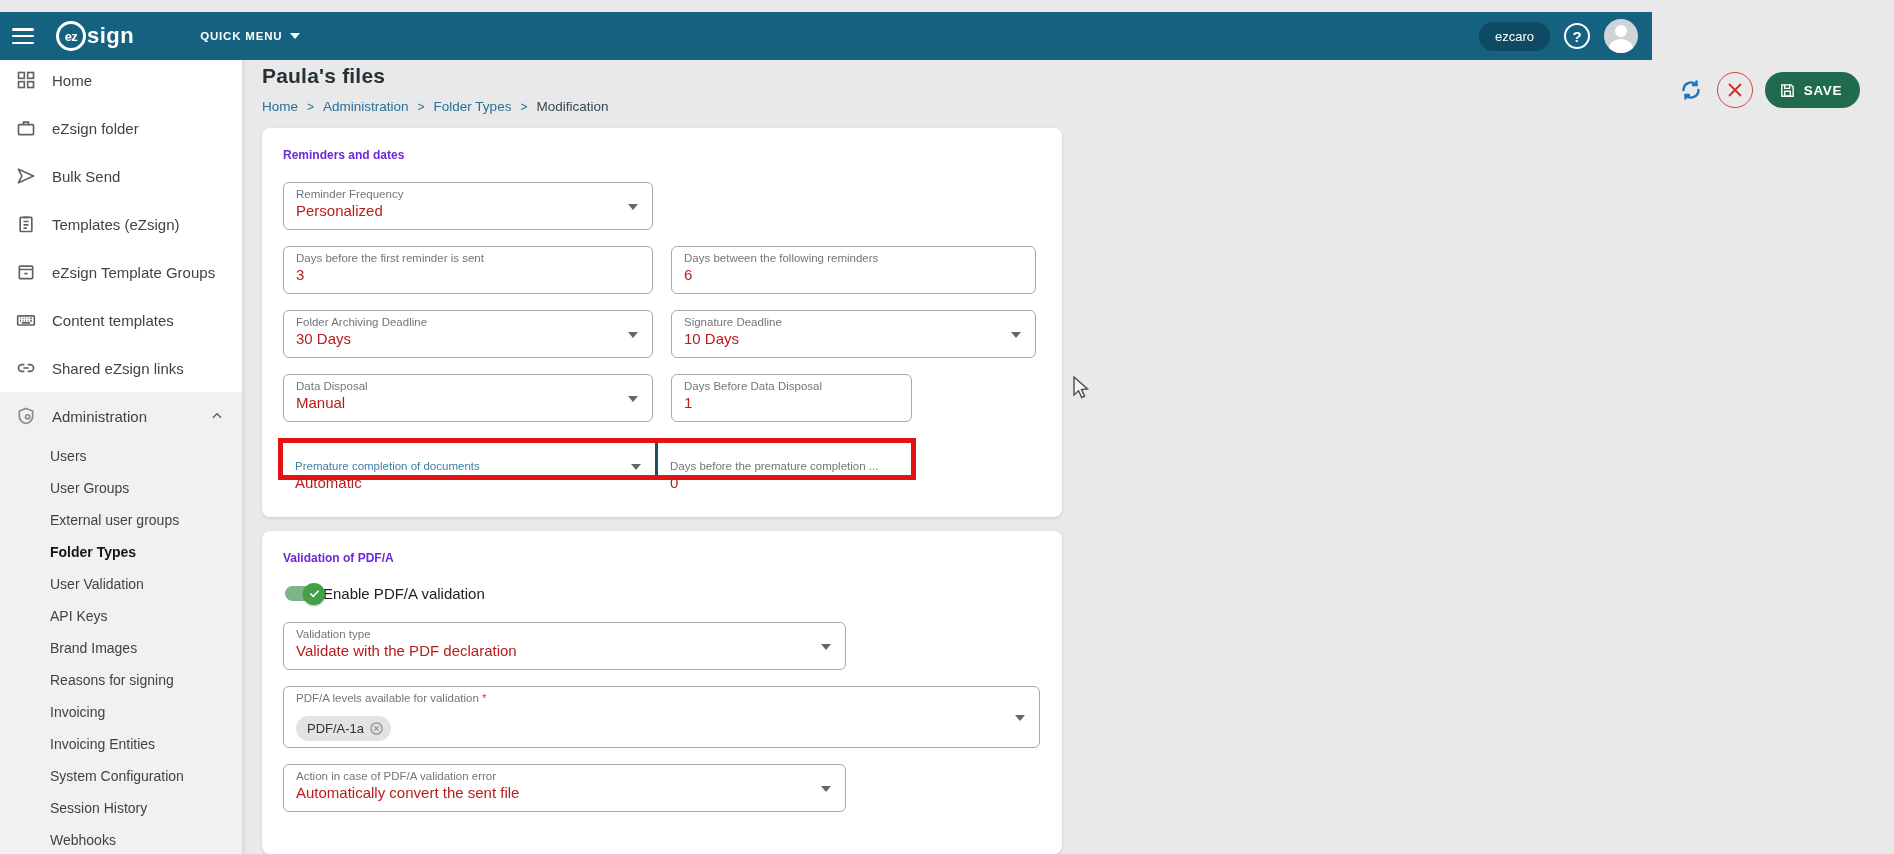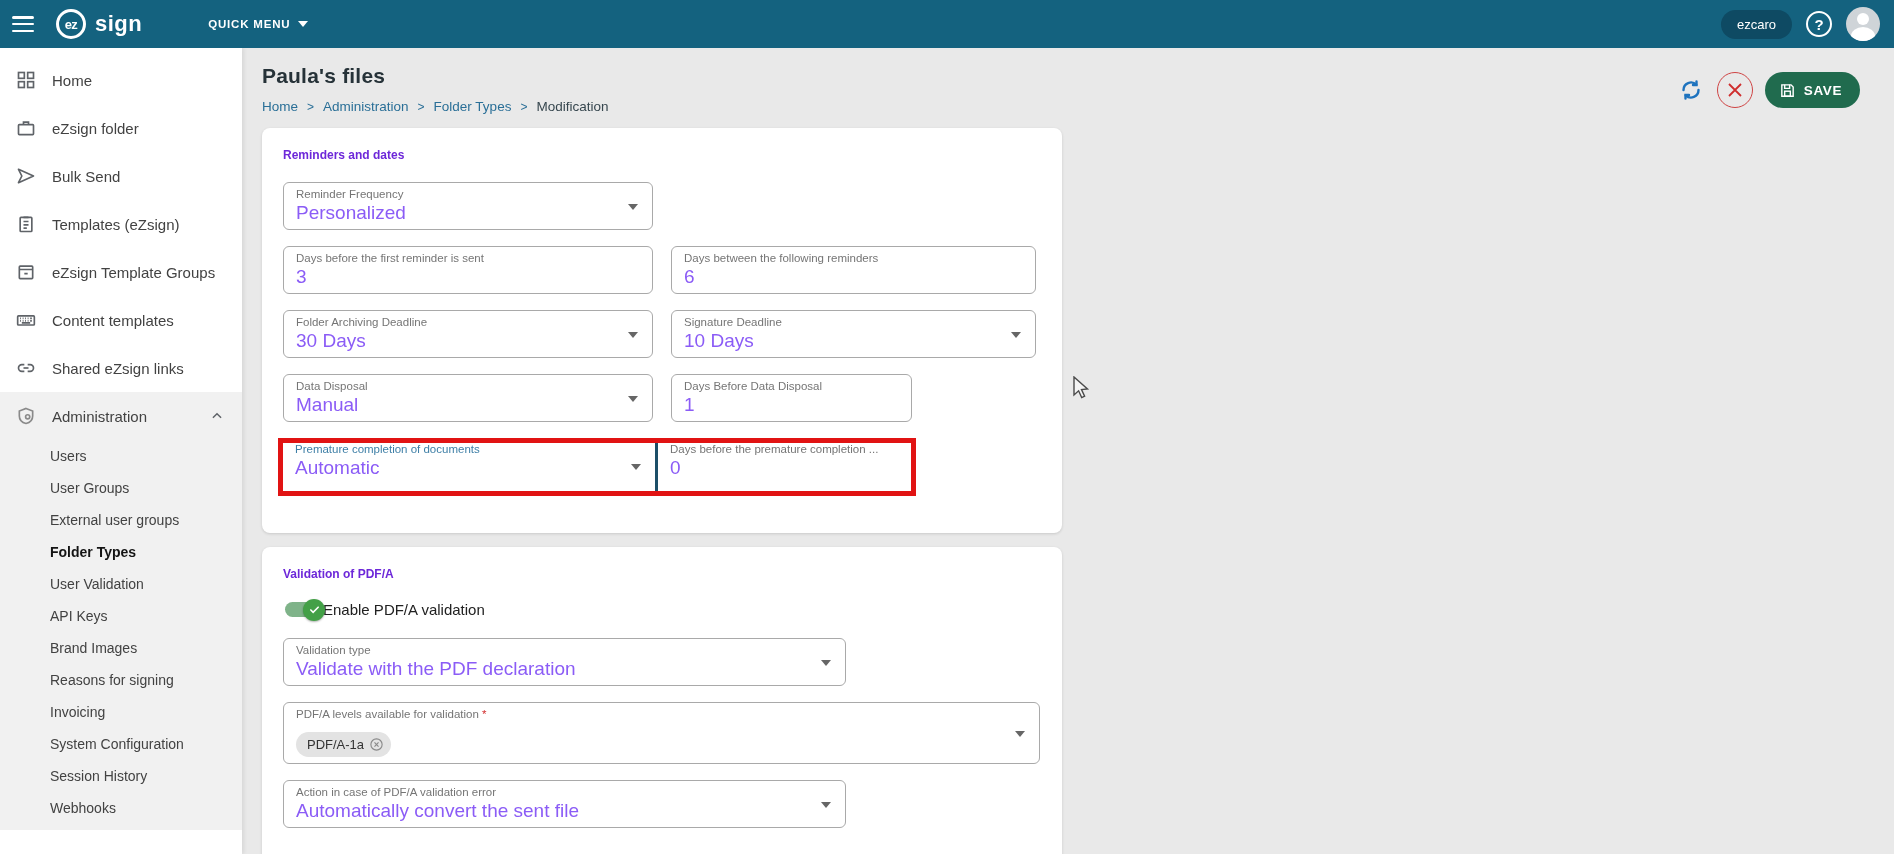--- a/index.html
+++ b/index.html
@@ -1,26 +1,26 @@
 <!DOCTYPE html>
 <html><head>
 <meta charset="utf-8">
 <style>
   * { margin:0; padding:0; box-sizing:border-box; }
   html,body { width:1894px; height:854px; }
   body { font-family:"Liberation Sans", sans-serif; background:#e9e9e9; }
   #page { position:relative; width:1894px; height:854px; overflow:hidden; background:#e9e9e9; }
 
   
-  .header { position:absolute; top:0; left:0; width:1894px; height:48px; background:#14627f; display:flex; align-items:center; z-index:30; }
+  .header { position:absolute; top:12px; left:0; width:1652px; height:48px; background:#14627f; display:flex; align-items:center; z-index:30; }
   .hamburger { width:22px; height:16px; margin-left:12px; display:flex; flex-direction:column; justify-content:space-between; cursor:pointer; }
   .hamburger span { display:block; height:2.5px; background:#fff; border-radius:2px; }
   .logo { display:flex; align-items:center; margin-left:22px; color:#fff; }
   .logo-circle { width:30px; height:30px; border:3px solid #fff; border-radius:50%; display:flex; align-items:center; justify-content:center; font-weight:bold; font-size:13px; letter-spacing:-0.5px; }
-  .logo-rest { font-size:22px; font-weight:600; letter-spacing:0.5px; margin-left:9px; }
+  .logo-rest { font-size:22px; font-weight:600; letter-spacing:0.5px; margin-left:1px; }
   .quick-menu { display:flex; align-items:center; gap:8px; margin-left:66px; color:#fff; font-size:11.5px; font-weight:bold; letter-spacing:0.8px; cursor:pointer; }
   .caret-down { width:0; height:0; border-left:5px solid transparent; border-right:5px solid transparent; border-top:6px solid #fff; }
   .header-right { margin-left:auto; display:flex; align-items:center; gap:14px; margin-right:14px; }
   .account-pill { background:#0e4a63; color:#fff; font-size:13px; padding:7px 16px; border-radius:16px; cursor:pointer; }
   .help-circle { width:26px; height:26px; border:2px solid #fff; border-radius:50%; color:#fff; font-size:15px; font-weight:bold; display:flex; align-items:center; justify-content:center; cursor:pointer; }
   .avatar { width:34px; height:34px; border-radius:50%; background:#cfd4d8; position:relative; overflow:hidden; cursor:pointer; }
   .avatar .head { position:absolute; top:6px; left:11px; width:12px; height:12px; background:#fff; border-radius:50%; }
   .avatar .body { position:absolute; top:20px; left:5px; width:24px; height:18px; background:#fff; border-radius:50% 50% 0 0; }
 
   
@@ -51,26 +51,26 @@
   .card { background:#fff; border-radius:8px; box-shadow:0 1px 3px rgba(0,0,0,0.14); padding:20px 22px 26px 21px; }
   .card + .card { margin-top:14px; }
   .card-title { font-size:12px; font-weight:bold; color:#6d28d9; margin-bottom:20px; }
 
   .frow { display:flex; gap:18px; margin-bottom:16px; }
   .field { position:relative; height:48px; border:1px solid #a9a9a9; border-radius:6px; background:#fff; padding:5px 30px 0 12px; }
   .field.input { padding-right:12px; }
   .w370 { width:370px; } .w365 { width:365px; } .w241 { width:241px; } .w563 { width:563px; } .w757 { width:757px; }
   .flabel { font-size:11.5px; color:#757575; white-space:nowrap; overflow:hidden; }
   .flabel .req { color:#d32f2f; }
-  .fvalue { font-size:19px; color:#8b5cf6; margin-top:2px; white-space:nowrap; overflow:hidden; }
+  .fvalue { font-size:15px; color:#b91c1c; margin-top:2px; white-space:nowrap; overflow:hidden; }
   .arrow { position:absolute; right:14px; top:21px; width:0; height:0; border-left:5px solid transparent; border-right:5px solid transparent; border-top:6px solid #666; }
 
   
   .row-highlight { display:inline-flex; border:5px solid #e11313; margin-left:-5px; margin-bottom:11px; background:#fff; }
-  .hl-cell { position:relative; height:48px; padding:0 30px 0 12px; background:#fff; }
+  .hl-cell { position:relative; height:32px; padding:17px 30px 0 12px; background:#fff; }
   .hl-left { width:372px; }
   .hl-right { width:256px; border-left:3px solid #1c4f68; padding-right:12px; }
   .hl-left .flabel { color:#3e7fa6; }
 
   
   .toggle-row { display:flex; align-items:center; margin:2px 0 20px 2px; }
   .toggle { position:relative; width:38px; height:15px; background:#7fb389; border-radius:8px; cursor:pointer; }
   .toggle-knob { position:absolute; right:-2px; top:-3.5px; width:22px; height:22px; background:#43a047; border-radius:50%; display:flex; align-items:center; justify-content:center; box-shadow:0 1px 2px rgba(0,0,0,0.3); }
   .toggle-label { font-size:15px; color:#212121; }
 
@@ -175,20 +175,21 @@
       </div>
       <div class="sub-item">Users</div>
       <div class="sub-item">User Groups</div>
       <div class="sub-item">External user groups</div>
       <div class="sub-item active">Folder Types</div>
       <div class="sub-item">User Validation</div>
       <div class="sub-item">API Keys</div>
       <div class="sub-item">Brand Images</div>
       <div class="sub-item">Reasons for signing</div>
       <div class="sub-item">Invoicing</div>
+      <div class="sub-item">Invoicing Entities</div>
       <div class="sub-item">System Configuration</div>
       <div class="sub-item">Session History</div>
       <div class="sub-item">Webhooks</div>
     </div>
   </div>
 
   <div class="main">
     <div class="page-head">
       <div class="page-title">Paula's files</div>
       <div class="breadcrumb">

